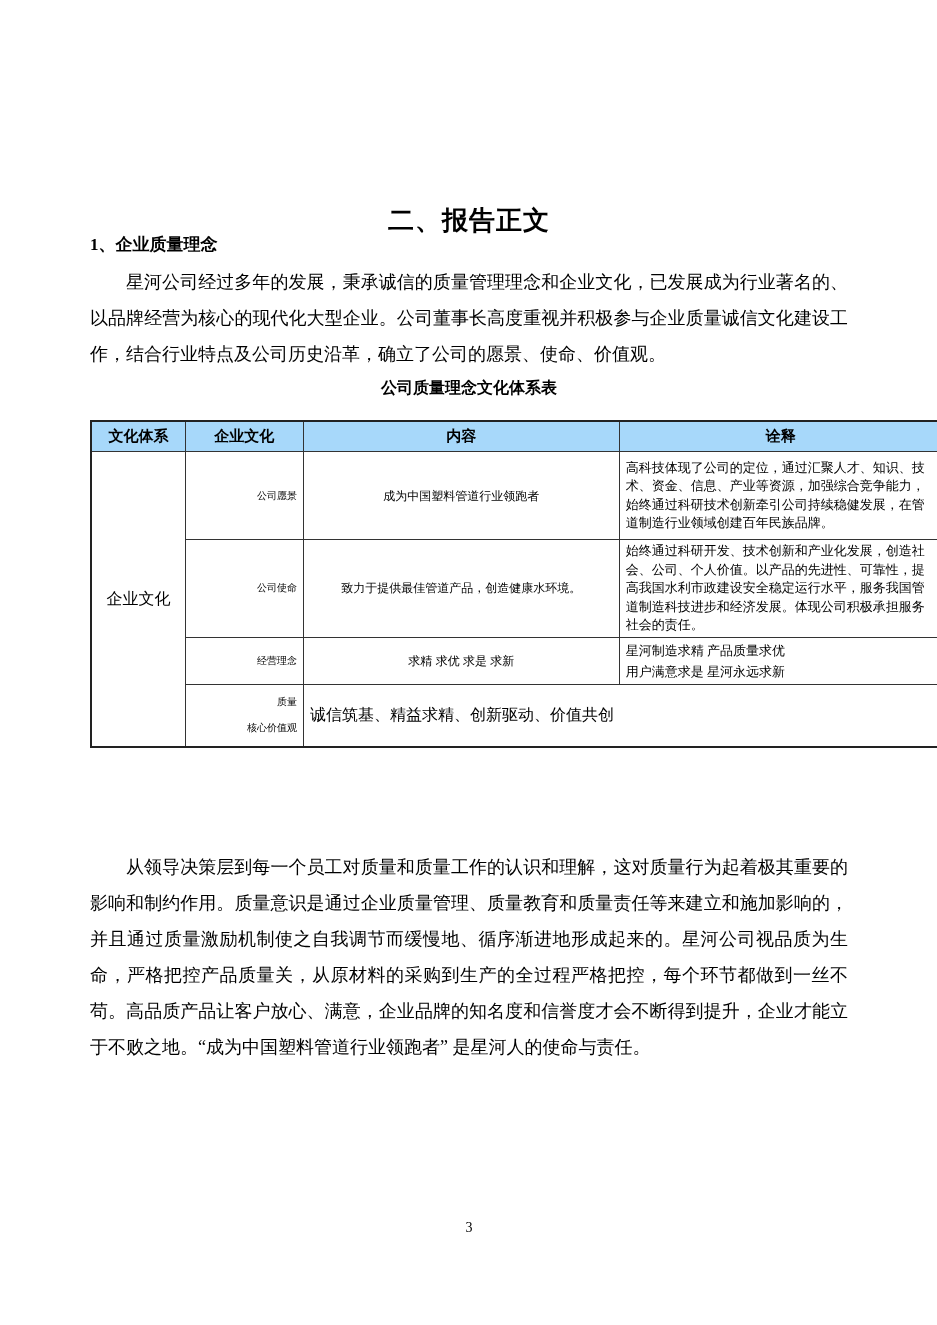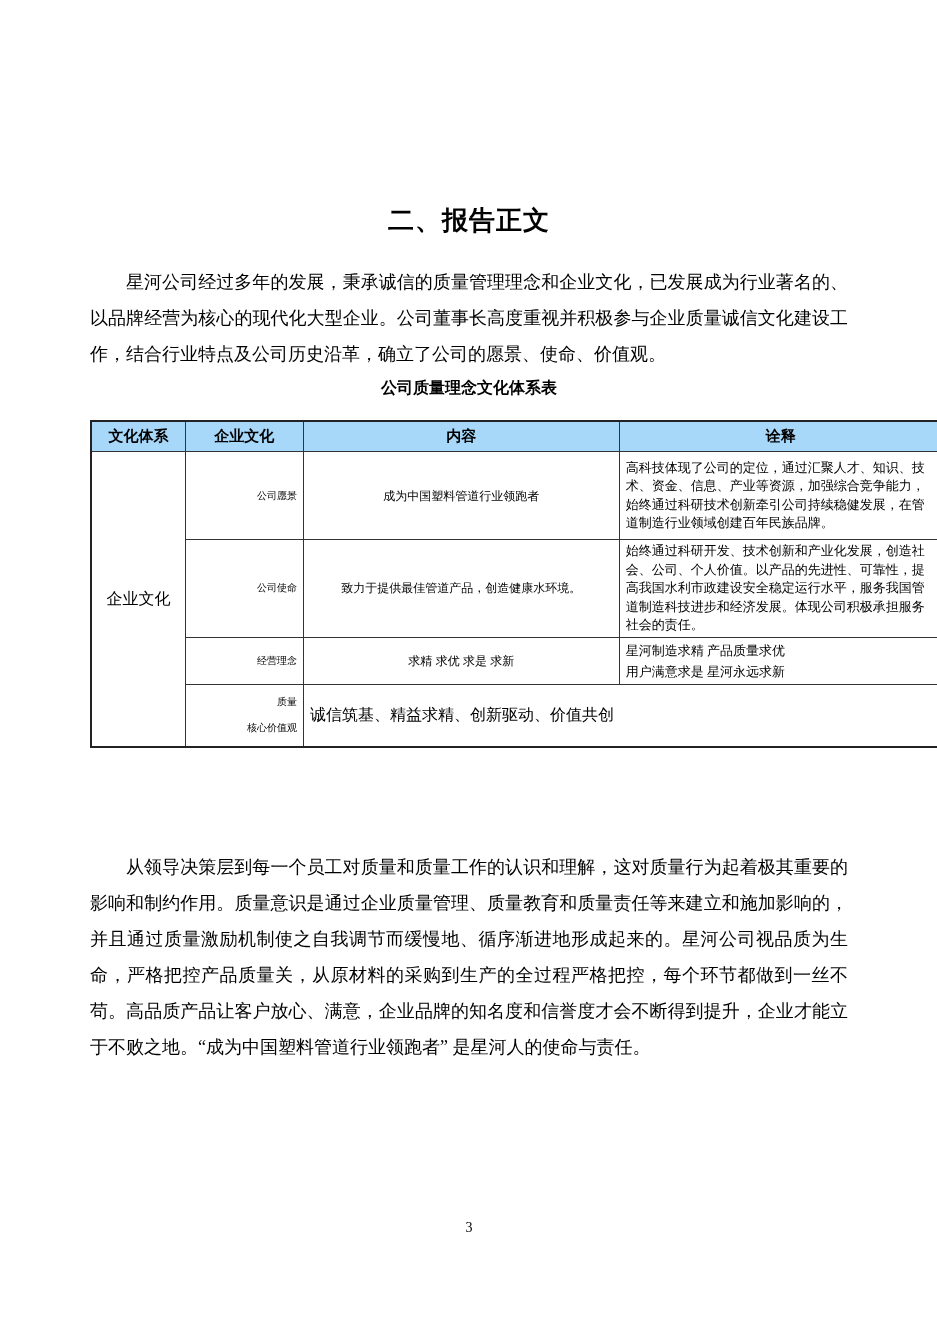--- a/index.html
+++ b/index.html
@@ -120,20 +120,21 @@
     text-align: center;
   }
 </style>
 </head>
 <body>
 
 <div class="page">
 
   <div class="abs doc-title">二、报告正文</div>
 
+  <div class="abs section-heading">1、企业质量理念</div>
 
   <div class="abs para para-1">星河公司经过多年的发展，秉承诚信的质量管理理念和企业文化，已发展成为行业著名的、以品牌经营为核心的现代化大型企业。公司董事长高度重视并积极参与企业质量诚信文化建设工作，结合行业特点及公司历史沿革，确立了公司的愿景、使命、价值观。</div>
 
   <div class="abs table-title">公司质量理念文化体系表</div>
 
   <table class="culture-table">
     <colgroup>
       <col style="width:83px">
       <col style="width:104px">
       <col style="width:278px">

